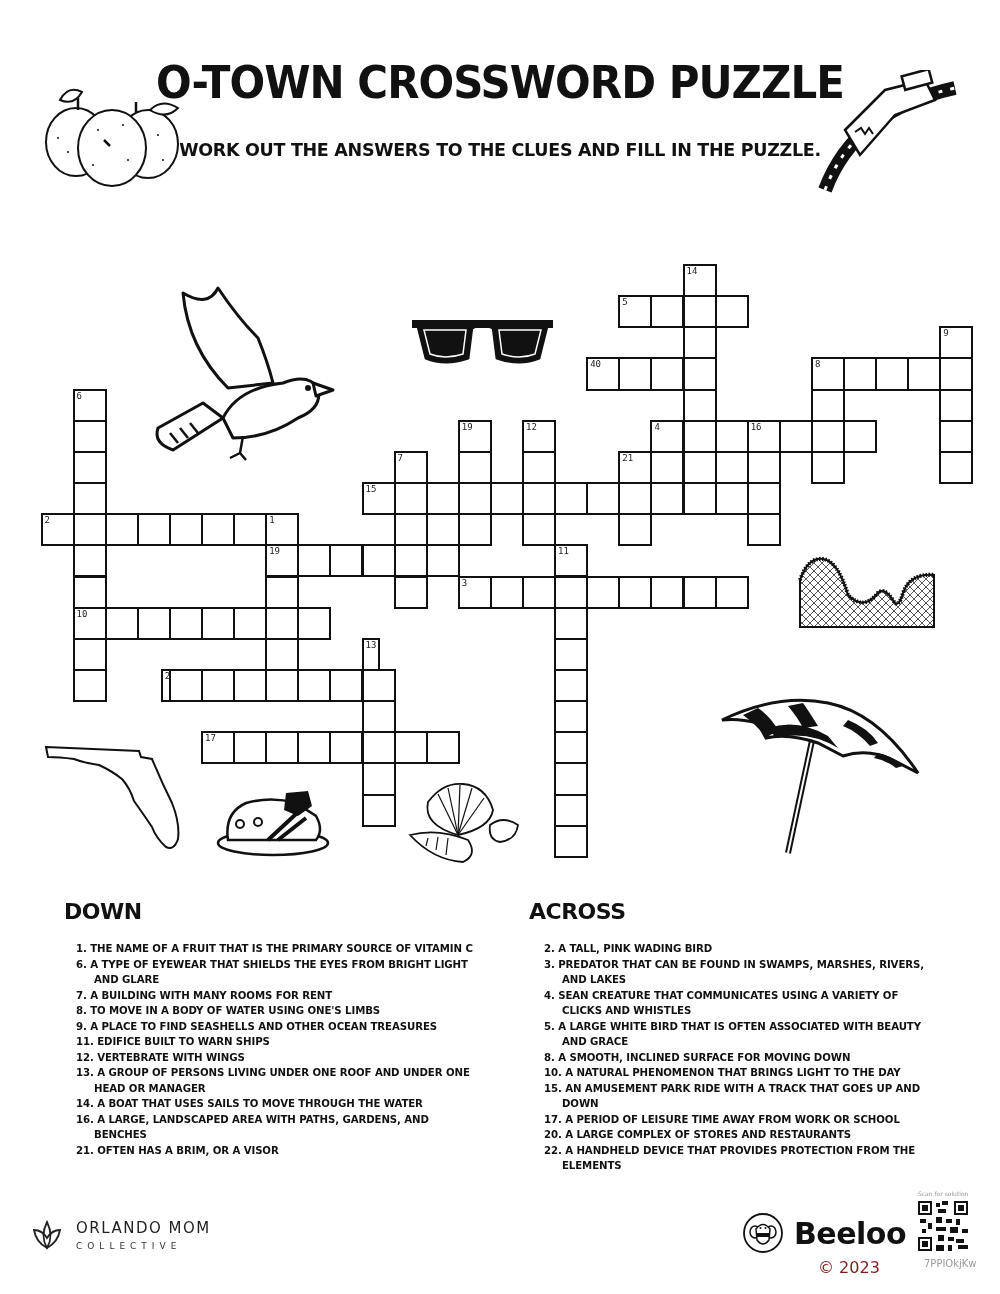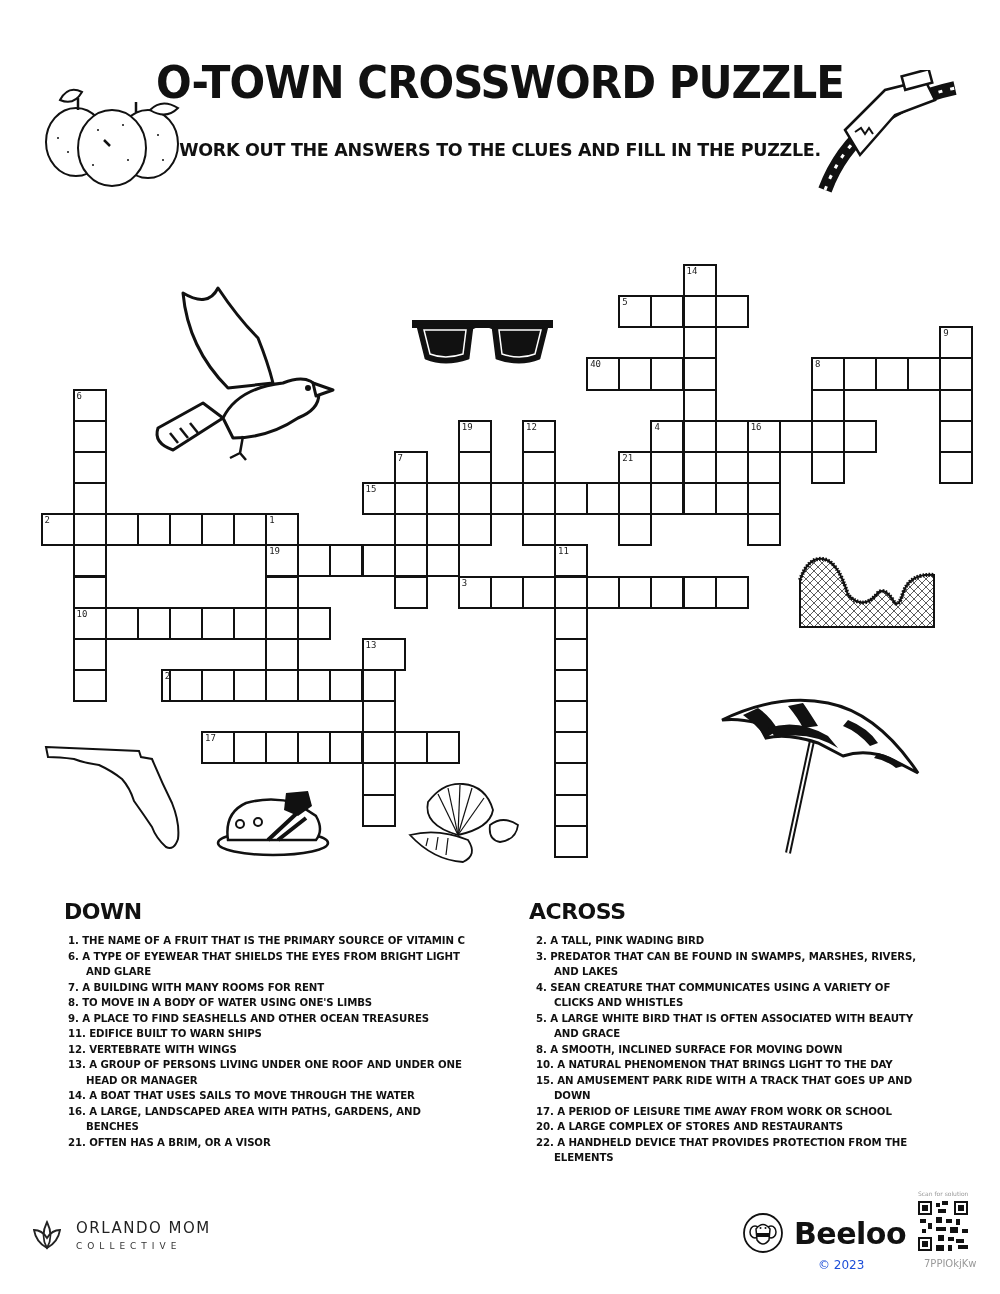--- a/index.html
+++ b/index.html
@@ -3,29 +3,29 @@
 <meta charset="utf-8">
 <style>
   html,body{margin:0;padding:0;background:#fff;}
   body{width:1000px;height:1294px;position:relative;overflow:hidden;font-family:"DejaVu Sans",sans-serif;color:#111;}
   .title{position:absolute;left:0;width:1000px;top:58px;text-align:center;font-family:"DejaVu Sans",sans-serif;font-weight:bold;font-size:42px;letter-spacing:-1px;color:#111;transform:scaleY(1.05);}
   .subtitle{position:absolute;left:0;width:1000px;top:140px;text-align:center;font-weight:bold;font-size:17.5px;letter-spacing:-0.3px;color:#111;}
   .grid{position:absolute;left:8px;top:0;width:1000px;height:900px;}
   .cell{position:absolute;box-sizing:border-box;border:2px solid #111;background:#fff;}
   .cell .num{position:absolute;left:2px;top:0px;font-family:"DejaVu Sans Mono",monospace;font-size:9px;line-height:11px;color:#222;}
   .section-h{position:absolute;font-weight:bold;font-size:22px;letter-spacing:-0.5px;color:#111;}
-  .clues{position:absolute;margin:4px;padding:0;list-style:none;}
+  .clues{position:absolute;margin:12px;padding:0;list-style:none;}
   .clues li{font-weight:bold;font-size:10.2px;line-height:15.5px;letter-spacing:-0.1px;color:#111;padding-left:18px;text-indent:-18px;}
   .deco{position:absolute;}
   .footer-logo{position:absolute;left:30px;top:1218px;display:flex;align-items:center;gap:12px;}
   .omc-name{font-family:"DejaVu Sans",sans-serif;font-size:15px;letter-spacing:1.5px;color:#222;}
   .omc-sub{font-family:"DejaVu Sans",sans-serif;font-size:9px;letter-spacing:5px;color:#333;margin-top:4px;}
   .beeloo{position:absolute;left:742px;top:1212px;display:flex;align-items:center;gap:10px;}
   .beeloo-name{font-family:"DejaVu Sans",sans-serif;font-weight:bold;font-size:30px;color:#111;letter-spacing:-0.5px;}
-  .copy{position:absolute;left:818px;top:1258px;font-size:12px;color:#1d4ed8;}
+  .copy{position:absolute;left:818px;top:1258px;font-size:16px;color:#7f1d1d;}
   .scan{position:absolute;left:918px;top:1190px;font-size:6px;color:#999;}
   .qrcode{position:absolute;left:918px;top:1201px;width:50px;height:50px;}
   .qrid{position:absolute;left:924px;top:1258px;font-size:10px;color:#999;}
 </style>
 </head>
 <body>
 
 <div class="title">O-TOWN CROSSWORD PUZZLE</div>
 <div class="subtitle">WORK OUT THE ANSWERS TO THE CLUES AND FILL IN THE PUZZLE.</div>
 
@@ -283,21 +283,21 @@
     <div class="cell" style="left: 610.3px; top: 575.5px; width: 34.1px; height: 33.15px;"></div>
     <div class="cell" style="left: 642.4px; top: 575.5px; width: 34.1px; height: 33.15px;"></div>
     <div class="cell" style="left: 674.5px; top: 575.5px; width: 34.1px; height: 33.15px;"></div>
     <div class="cell" style="left: 706.6px; top: 575.5px; width: 34.1px; height: 33.15px;"></div>
     <div class="cell" style="left: 96.7px; top: 606.65px; width: 34.1px; height: 33.15px;"></div>
     <div class="cell" style="left: 128.8px; top: 606.65px; width: 34.1px; height: 33.15px;"></div>
     <div class="cell" style="left: 160.9px; top: 606.65px; width: 34.1px; height: 33.15px;"></div>
     <div class="cell" style="left: 193px; top: 606.65px; width: 34.1px; height: 33.15px;"></div>
     <div class="cell" style="left: 225.1px; top: 606.65px; width: 34.1px; height: 33.15px;"></div>
     <div class="cell" style="left: 289.3px; top: 606.65px; width: 34.1px; height: 33.15px;"></div>
-    <div class="cell" style="left: 353.5px; top: 637.8px; width: 44px; height: 33.15px;">
+    <div class="cell" style="left: 353.5px; top: 637.8px; width: 18px; height: 33.15px;">
       <span class="num">13</span>
     </div>
     <div class="cell" style="left: 353.5px; top: 668.95px; width: 34.1px; height: 33.15px;"></div>
     <div class="cell" style="left: 353.5px; top: 700.1px; width: 34.1px; height: 33.15px;"></div>
     <div class="cell" style="left: 353.5px; top: 731.25px; width: 34.1px; height: 33.15px;"></div>
     <div class="cell" style="left: 353.5px; top: 762.4px; width: 34.1px; height: 33.15px;"></div>
     <div class="cell" style="left: 353.5px; top: 793.55px; width: 34.1px; height: 33.15px;"></div>
     <div class="cell" style="left: 128.8px; top: 668.95px; width: 34.1px; height: 33.15px; margin-left: 24px;">
       <span class="num">22</span>
     </div>

